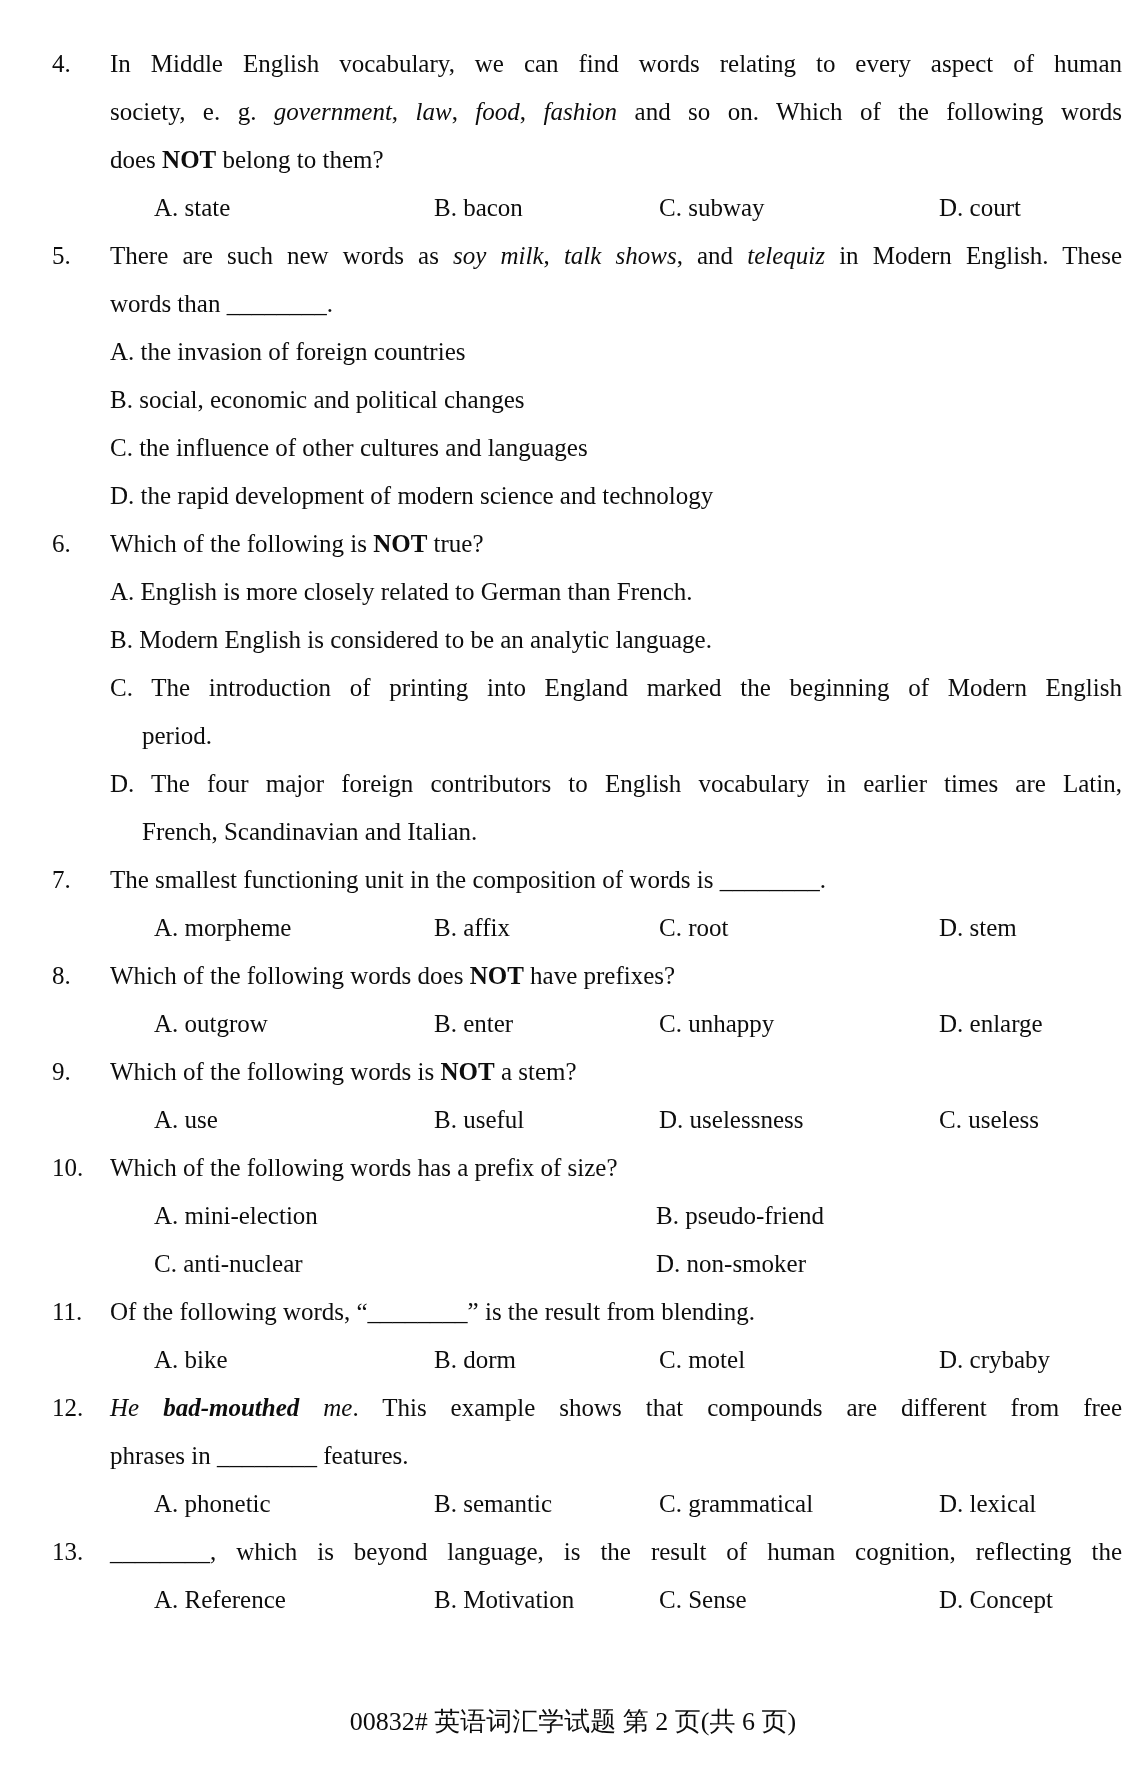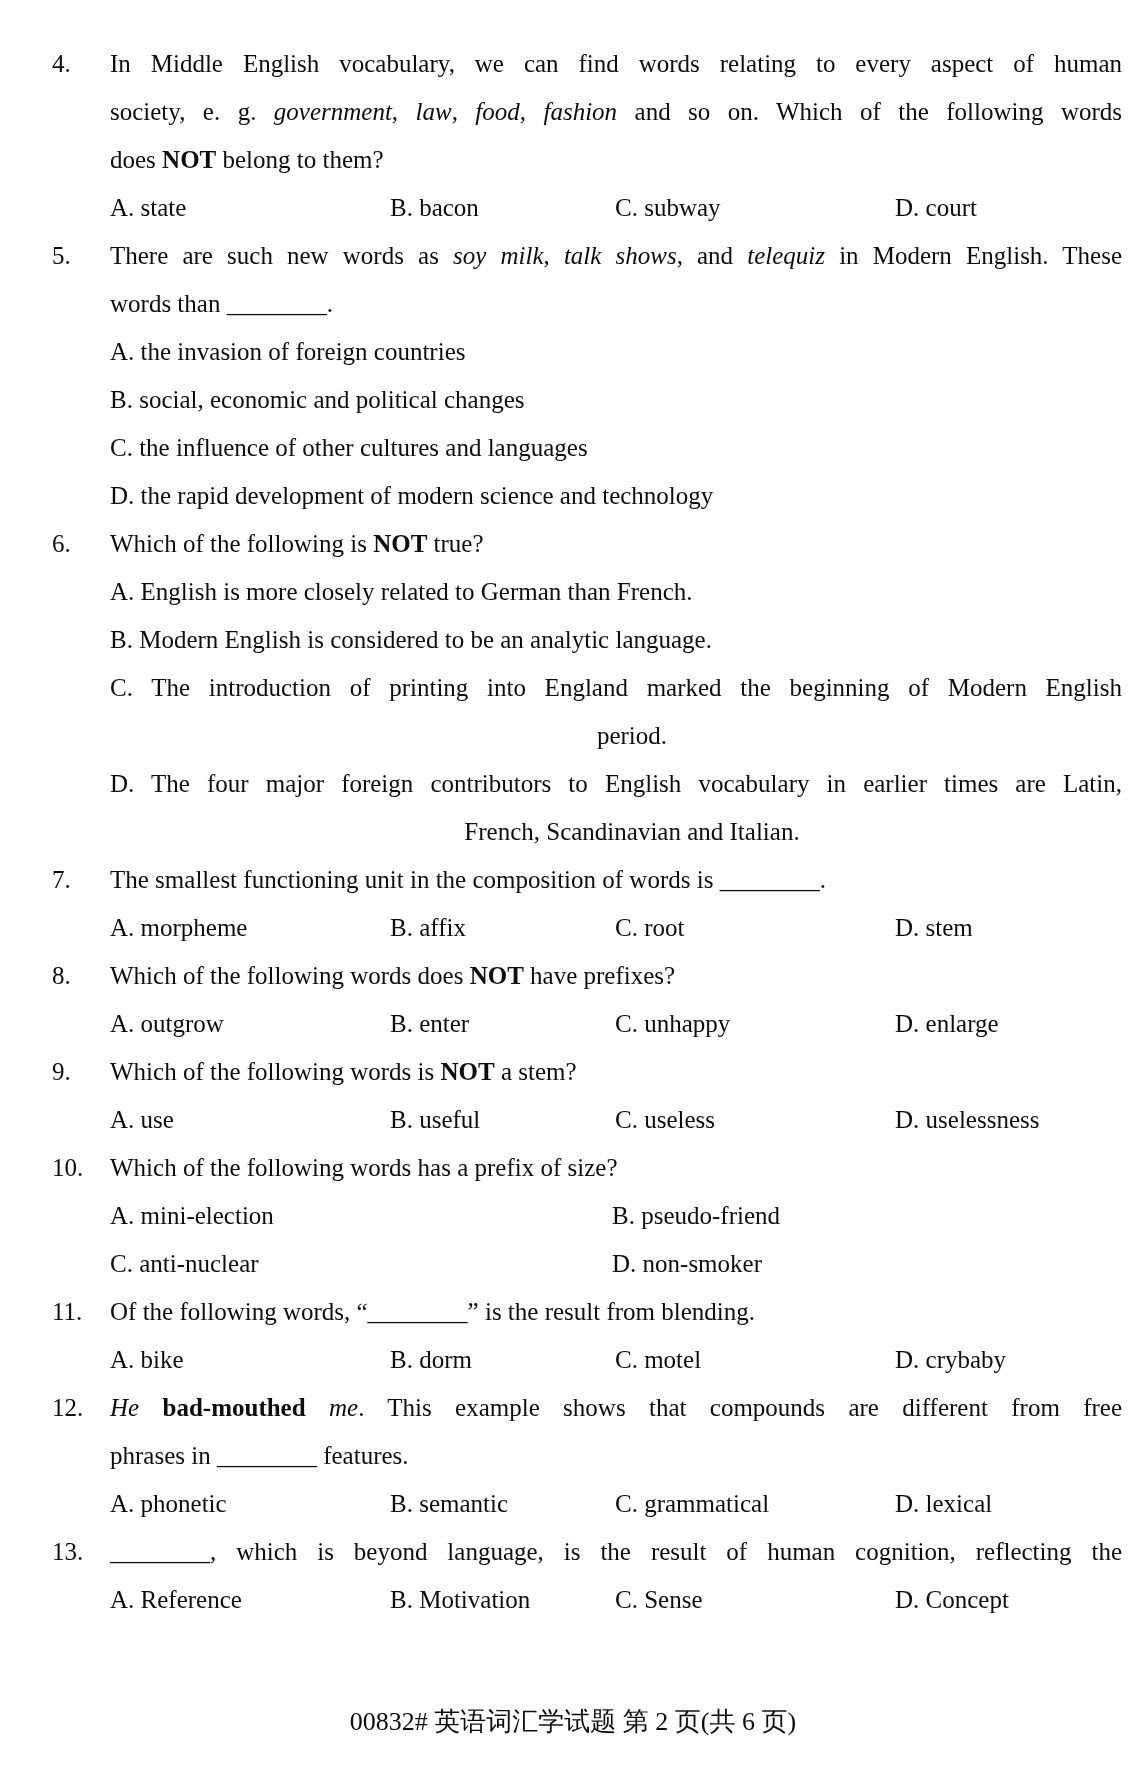--- a/index.html
+++ b/index.html
@@ -25,27 +25,27 @@
     left: -58px;
     top: 0;
     width: 56px;
     line-height: 48px;
     white-space: nowrap;
   }
   .qline { line-height: 48px; min-height: 48px; }
   .jl { text-align: justify; text-align-last: justify; }
   .i  { font-style: italic; }
   .b  { font-weight: bold; }
-  .bi { font-weight: bold; }
-  .opts { display: grid; }
+  .bi { font-weight: bold; font-style: italic; }
+  .opts { display: grid; margin-left: 44px; }
   .cols4 { grid-template-columns: 280px 225px 280px 1fr; }
   .cols2 { grid-template-columns: 502px 1fr; }
   .opt-cell { line-height: 48px; white-space: nowrap; }
   .opt-line { line-height: 48px; }
-  .opt-cont { padding-left: 32px; text-align: center; }
+  .opt-cont { padding-left: 32px; }
   .footer {
     position: absolute;
     top: 1702px;
     left: 0;
     width: 100%;
     text-align: center;
     line-height: 40px;
     font-size: 26px;
     font-family: "Liberation Serif", "DejaVu Serif", serif;
   }
@@ -132,22 +132,22 @@
           </div>
         </div>
       </div>
       <div class="q">
         <div class="qnum">9.</div>
         <div class="qcontent">
           <div class="qline"><span>Which of the following words is </span><span class="b">NOT</span><span> a stem?</span></div>
           <div class="opts cols4">
             <div class="opt-cell">A. use</div>
             <div class="opt-cell">B. useful</div>
+            <div class="opt-cell">D. uselessness</div>
             <div class="opt-cell">C. useless</div>
-            <div class="opt-cell">D. uselessness</div>
           </div>
         </div>
       </div>
       <div class="q">
         <div class="qnum">10.</div>
         <div class="qcontent">
           <div class="qline"><span>Which of the following words has a prefix of size?</span></div>
           <div class="opts cols2">
             <div class="opt-cell">A. mini-election</div>
             <div class="opt-cell">B. pseudo-friend</div>

